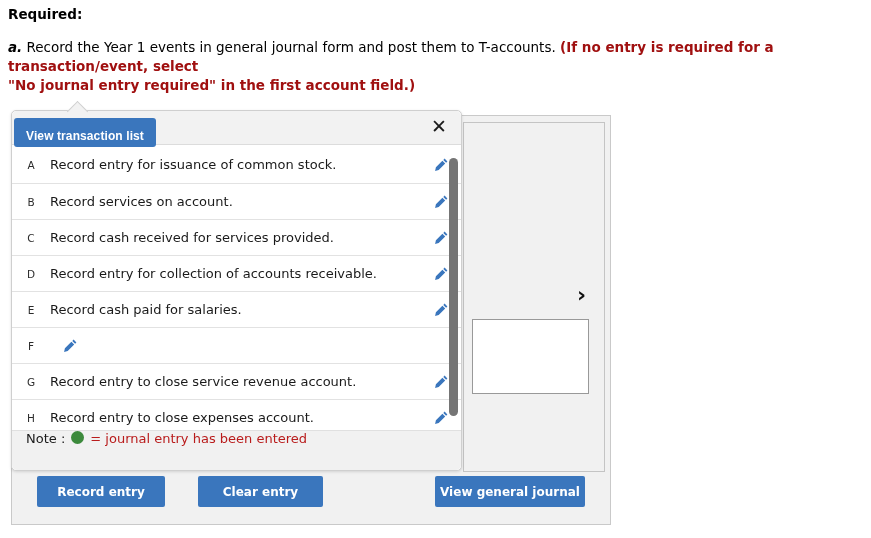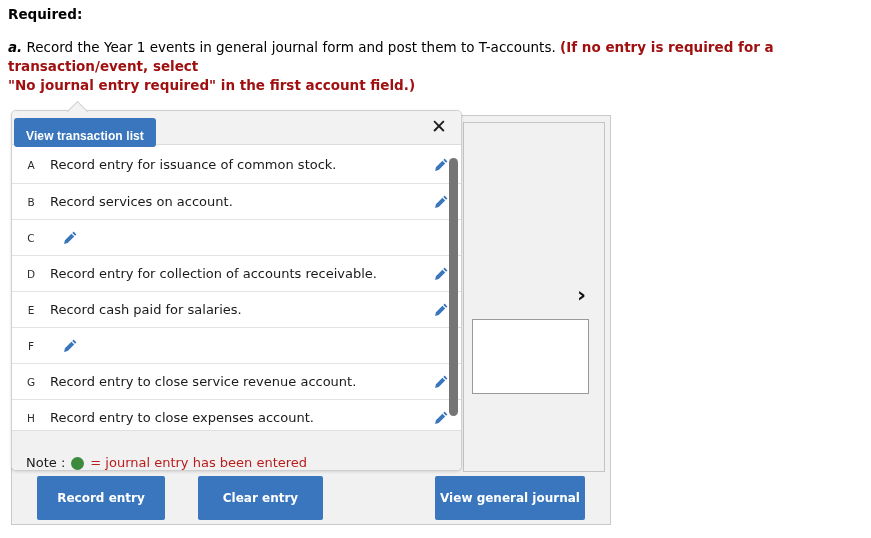--- a/index.html
+++ b/index.html
@@ -246,21 +246,21 @@
   #note-bar {
     position: absolute;
     left: 0;
     bottom: 0;
     width: 100%;
     height: 40px;
     background: #f1f1f1;
     border-top: 1px solid #e0e0e0;
     border-radius: 0 0 5px 5px;
     display: flex;
-    align-items: flex-end;
+    align-items: flex-start;
     box-sizing: border-box;
     padding-left: 14px;
   }
   #note-text-prefix {
     font-size: 13px;
     color: #1a1a1a;
   }
   #note-green-dot {
     width: 13px;
     height: 13px;
@@ -270,21 +270,21 @@
     flex-shrink: 0;
   }
   #note-text-suffix {
     font-size: 13px;
     color: #b91c1c;
   }
 
   
   .action-button {
     position: absolute;
-    height: 44px;
+    height: 31px;
     background: #3a76bd;
     border: none;
     border-radius: 2px;
     color: #ffffff;
     font-family: "DejaVu Sans", "Liberation Sans", sans-serif;
     font-size: 12px;
     font-weight: bold;
     cursor: pointer;
     z-index: 26;
     padding: 0;
@@ -334,20 +334,21 @@
       <span class="row-letter">B</span>
       <span class="row-label">Record services on account.</span>
       <span class="row-edit-icon">
         <svg width="16" height="16" viewBox="0 0 16 16">
             <path d="M11.6 1.6l2.8 2.8-1.3 1.3-2.8-2.8zM9.4 3.8l2.8 2.8-6.5 6.5-3.6 0.8 0.8-3.6z" fill="#3a76bd"></path>
           </svg>
       </span>
     </div>
     <div class="transaction-row">
       <span class="row-letter">C</span>
+      <span class="row-label">Record cash received for services provided.</span>
       <span class="row-edit-icon">
         <svg width="16" height="16" viewBox="0 0 16 16">
             <path d="M11.6 1.6l2.8 2.8-1.3 1.3-2.8-2.8zM9.4 3.8l2.8 2.8-6.5 6.5-3.6 0.8 0.8-3.6z" fill="#3a76bd"></path>
           </svg>
       </span>
     </div>
     <div class="transaction-row">
       <span class="row-letter">D</span>
       <span class="row-label">Record entry for collection of accounts receivable.</span>
       <span class="row-edit-icon">

